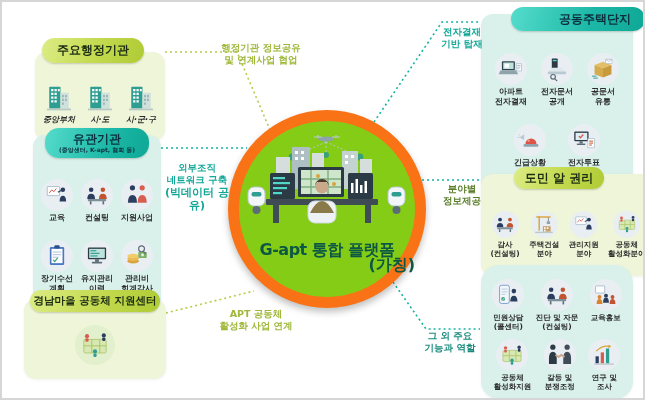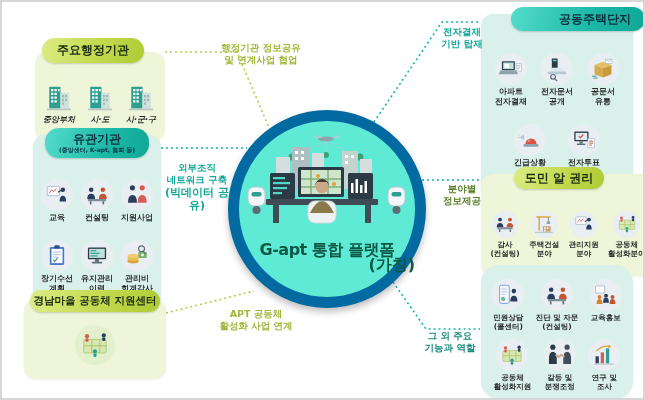--- a/index.html
+++ b/index.html
@@ -28,21 +28,21 @@
   .ic.nobg svg{width:32px;height:30px;}
   .lbl{font-size:8px;font-weight:bold;color:#2b2b2b;text-align:center;line-height:1.2;white-space:pre-line;}
   .lbl.sm{font-size:7.5px;}
   .clabel{position:absolute;z-index:2;font-weight:bold;text-align:center;line-height:1.25;white-space:pre-line;}
   .clabel .sub{display:block;font-size:11px;font-weight:bold;}
   .c-olive{color:#9fb83a;margin-left:48px;}
   .c-teal{color:#12a796;}
   .c-green{color:#5c7e2b;}
   .c-tealdark{color:#178a7c;}
   .center-circle{position:absolute;left:226px;top:108px;width:198px;height:198px;border-radius:50%;
-                 background:#5eead4;border:11px solid #0369a1;box-sizing:border-box;z-index:1;
+                 background:#84cc16;border:11px solid #f97316;box-sizing:border-box;z-index:1;
                  box-shadow:0 4px 7px rgba(0,0,0,0.25);}
   .center-art{position:absolute;left:7px;top:10px;width:162px;height:102px;}
   .center-title{position:absolute;left:0;bottom:36px;width:100%;text-align:center;
                 font-size:16px;font-weight:bold;color:#0c5844;letter-spacing:-0.5px;z-index:2;}
   .center-sub{position:absolute;left:0;bottom:21px;width:100%;text-align:right;
               font-size:16px;font-weight:bold;color:#0c5844;z-index:2;}
   .sprite{position:absolute;width:0;height:0;overflow:hidden;}
 </style>
 </head>
 <body>

